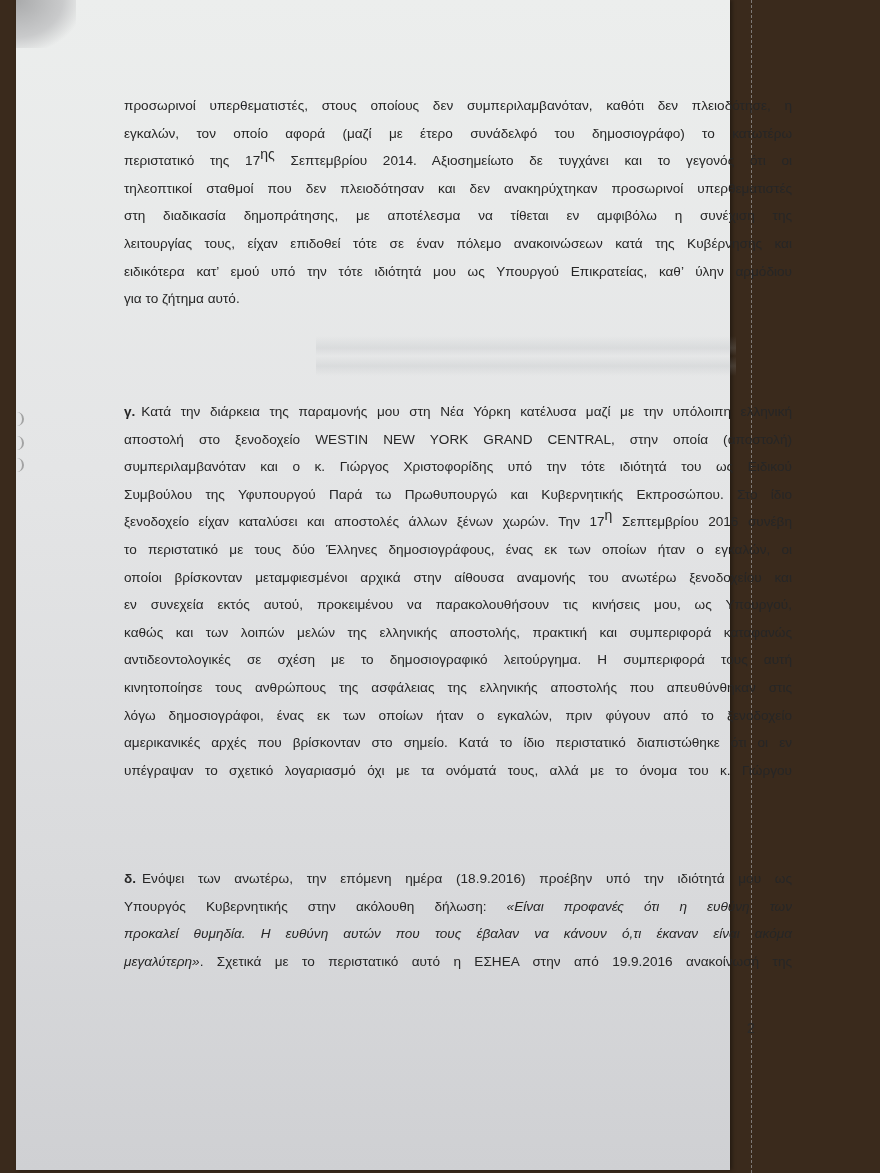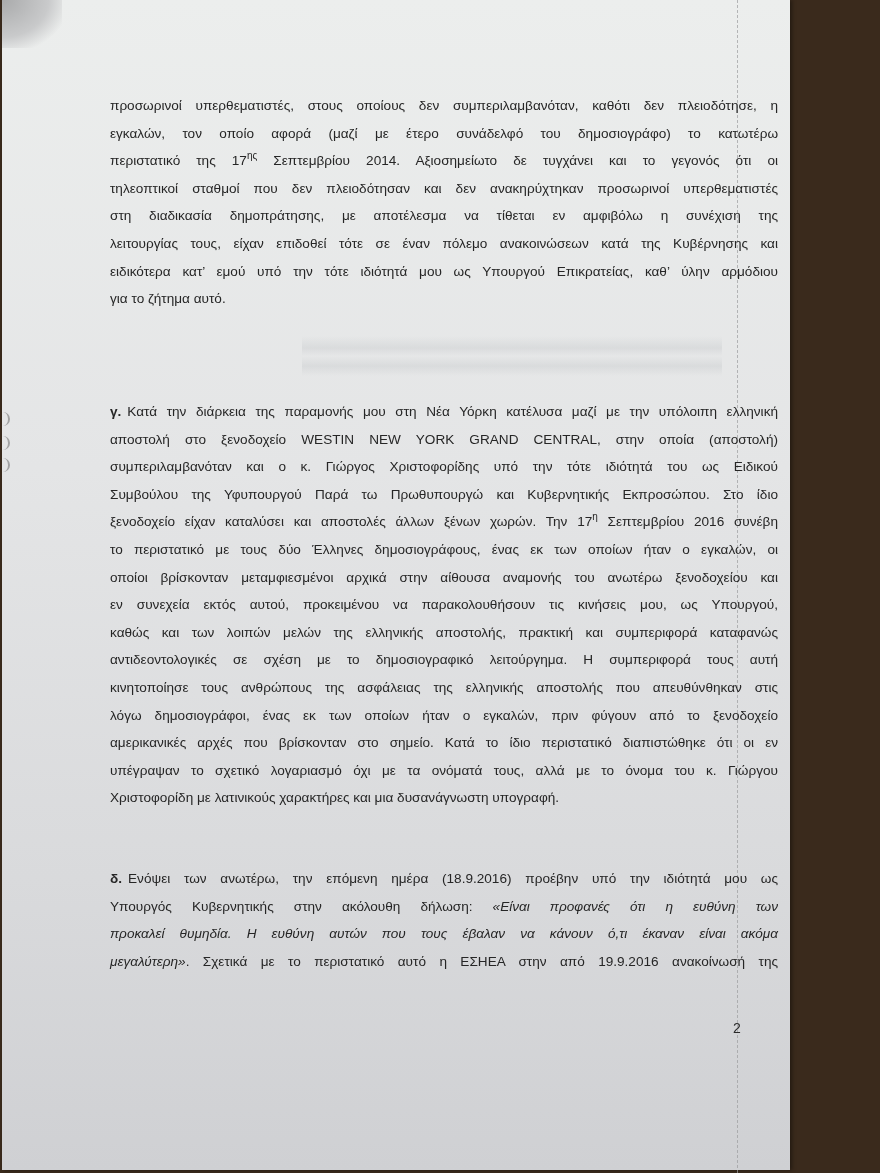--- a/index.html
+++ b/index.html
@@ -2,21 +2,21 @@
 <html><head>
   <meta charset="utf-8">
   <style>
     html, body { margin: 0; padding: 0; }
     body {
       width: 880px; height: 1173px; overflow: hidden; position: relative;
       background: #3a2a1c;
       font-family: "Liberation Sans", "DejaVu Sans", sans-serif;
     }
     .page {
-      position: absolute; left: 2px; top: 0; width: 788px; height: 1170px;
+      position: absolute; left: 16px; top: 0; width: 714px; height: 1170px;
       background: linear-gradient(180deg, #eceeed 0%, #e4e5e6 40%, #d9dadc 75%, #cfd0d3 100%);
       box-shadow: 2px 0 4px rgba(0,0,0,0.4);
     }
     .curl {
       position: absolute; left: 0; top: 0; width: 60px; height: 48px;
       background: radial-gradient(ellipse at 0% 0%, #a9aaab 0%, #c9cacb 55%, rgba(220,221,222,0) 80%);
     }
     .fold {
       position: absolute; left: 735px; top: 0; width: 1px; height: 1173px;
       background: repeating-linear-gradient(180deg, #9b9c9e 0 3px, rgba(0,0,0,0) 3px 5px);
@@ -27,21 +27,21 @@
       border-right: 2px solid #777; border-radius: 0 8px 8px 0; opacity: 0.6;
     }
     .text-block {
       position: absolute; left: 108px; width: 668px;
       font-size: 13.6px; color: #262626; line-height: 27.6px;
       text-align: justify; text-align-last: justify;
     }
     .text-block .line { display: block; white-space: nowrap; text-align: justify; text-align-last: justify; }
     .text-block .line.last { text-align-last: left; }
     .marker { font-weight: bold; margin-right: 6px; }
-    sup { font-size: 10px; line-height: 0; vertical-align: super; }
+    sup { font-size: 14px; line-height: 0; vertical-align: super; }
     .italic { font-style: italic; }
     .page-num {
       position: absolute; left: 731px; top: 1020px; font-size: 14px; color: #2a2a2a;
     }
     .ghost {
       position: absolute; left: 300px; top: 336px; width: 420px; height: 40px;
       background: linear-gradient(180deg, rgba(0,0,0,0) 0, rgba(160,165,170,0.18) 30%, rgba(0,0,0,0) 50%, rgba(160,165,170,0.18) 75%, rgba(0,0,0,0) 100%);
     }
   </style>
 </head>
@@ -74,21 +74,20 @@
     <span class="line"><span>ξενοδοχείο είχαν καταλύσει και αποστολές άλλων ξένων χωρών. Την 17</span><sup>η</sup><span> Σεπτεμβρίου 2016 συνέβη</span></span>
     <span class="line">το περιστατικό με τους δύο Έλληνες δημοσιογράφους, ένας εκ των οποίων ήταν ο εγκαλών, οι</span>
     <span class="line">οποίοι βρίσκονταν μεταμφιεσμένοι αρχικά στην αίθουσα αναμονής του ανωτέρω ξενοδοχείου και</span>
     <span class="line">εν συνεχεία εκτός αυτού, προκειμένου να παρακολουθήσουν τις κινήσεις μου, ως Υπουργού,</span>
     <span class="line">καθώς και των λοιπών μελών της ελληνικής αποστολής, πρακτική και συμπεριφορά καταφανώς</span>
     <span class="line">αντιδεοντολογικές σε σχέση με το δημοσιογραφικό λειτούργημα. Η συμπεριφορά τους αυτή</span>
     <span class="line">κινητοποίησε τους ανθρώπους της ασφάλειας της ελληνικής αποστολής που απευθύνθηκαν στις</span>
     <span class="line">λόγω δημοσιογράφοι, ένας εκ των οποίων ήταν ο εγκαλών, πριν φύγουν από το ξενοδοχείο</span>
     <span class="line">αμερικανικές αρχές που βρίσκονταν στο σημείο. Κατά το ίδιο περιστατικό διαπιστώθηκε ότι οι εν</span>
     <span class="line">υπέγραψαν το σχετικό λογαριασμό όχι με τα ονόματά τους, αλλά με το όνομα του κ. Γιώργου</span>
-    <span class="line last">Χριστοφορίδη με λατινικούς χαρακτήρες και μια δυσανάγνωστη υπογραφή.</span>
   </div>
 
   <div class="text-block" style="top:865px">
     <span class="line"><span class="marker">δ.</span><span>Ενόψει των ανωτέρω, την επόμενη ημέρα (18.9.2016) προέβην υπό την ιδιότητά μου ως</span></span>
     <span class="line"><span>Υπουργός Κυβερνητικής στην ακόλουθη δήλωση: </span><span class="italic">«Είναι προφανές ότι η ευθύνη των</span></span>
     <span class="line italic">προκαλεί θυμηδία. Η ευθύνη αυτών που τους έβαλαν να κάνουν ό,τι έκαναν είναι ακόμα</span>
     <span class="line"><span class="italic">μεγαλύτερη»</span><span>. Σχετικά με το περιστατικό αυτό η ΕΣΗΕΑ στην από 19.9.2016 ανακοίνωσή της</span></span>
   </div>
 
   <div class="page-num">2</div>

